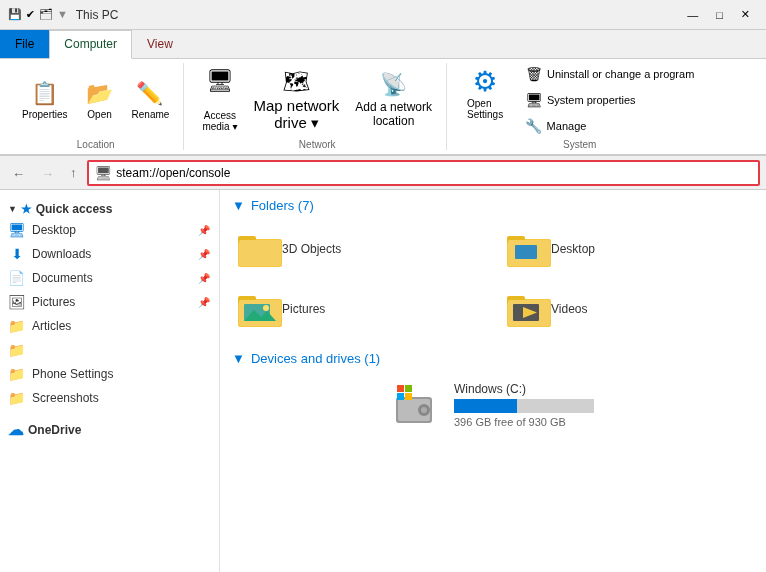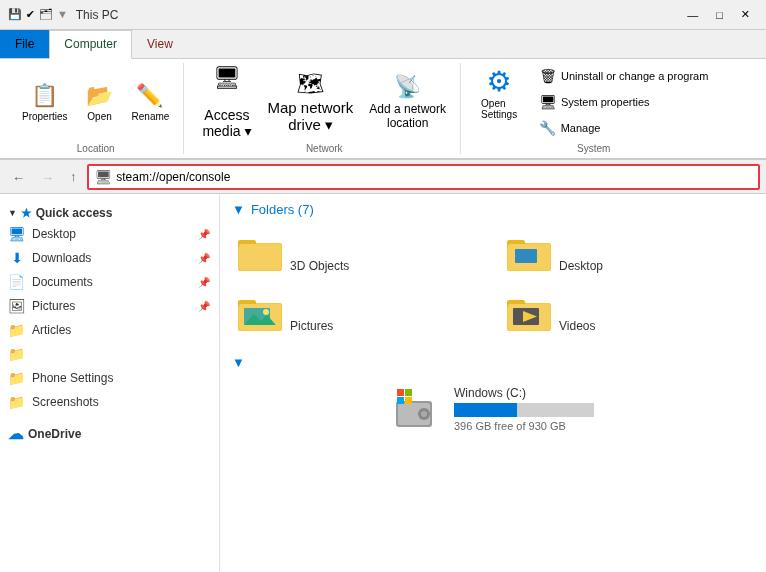--- a/index.html
+++ b/index.html
@@ -197,22 +197,21 @@
 
     
     .folder-grid {
       display: grid;
       grid-template-columns: repeat(2, 1fr);
       gap: 8px 16px;
       margin-bottom: 16px;
     }
     .folder-item {
       display: flex;
-      align-items: flex-end;
-      gap: 8px;
+      align-items: center;
       padding: 6px;
       border-radius: 2px;
       cursor: pointer;
     }
     .folder-icon-wrap {
       width: 44px;
       height: 40px;
       position: relative;
       display: flex;
       align-items: center;
@@ -300,21 +299,21 @@
         <span>Rename</span>
       </div>
     </div>
     <div class="ribbon-group-label">Location</div>
   </div>
 
   <div class="ribbon-group">
     <div class="ribbon-group-items">
       <div class="ribbon-btn">
         <span class="btn-icon">🖥</span>
-        <span style="font-size:14px;margin-top:14px;">Access<br>media ▾</span>
+        <span style="font-size:10px;margin-top:14px;">Access<br>media ▾</span>
       </div>
       <div class="ribbon-btn">
         <span class="btn-icon">🗺</span>
         <span style="font-size:15px;">Map network<br>drive ▾</span>
       </div>
       <div class="ribbon-btn">
         <span class="btn-icon">📡</span>
         <span style="font-size:12px;">Add a network<br>location</span>
       </div>
     </div>
@@ -463,20 +462,21 @@
             <polygon points="16,16 30,21.5 16,27" fill="#f5c842"></polygon>
           </svg>
         </div>
         <span class="folder-text">Videos</span>
       </div>
     </div>
 
     <div class="devices-section">
       <div class="section-header">
         <span>▼</span>
+        <span>Devices and drives (1)</span>
       </div>
       <div class="drive-item">
         <div class="drive-icon-wrap">
 
           <svg width="50" height="44" viewBox="0 0 50 44">
 
             <rect x="4" y="14" width="36" height="26" rx="3" fill="#999"></rect>
             <rect x="6" y="16" width="32" height="22" rx="2" fill="#bbb"></rect>
             <circle cx="32" cy="27" r="6" fill="#888"></circle>
             <circle cx="32" cy="27" r="3" fill="#aaa"></circle>

